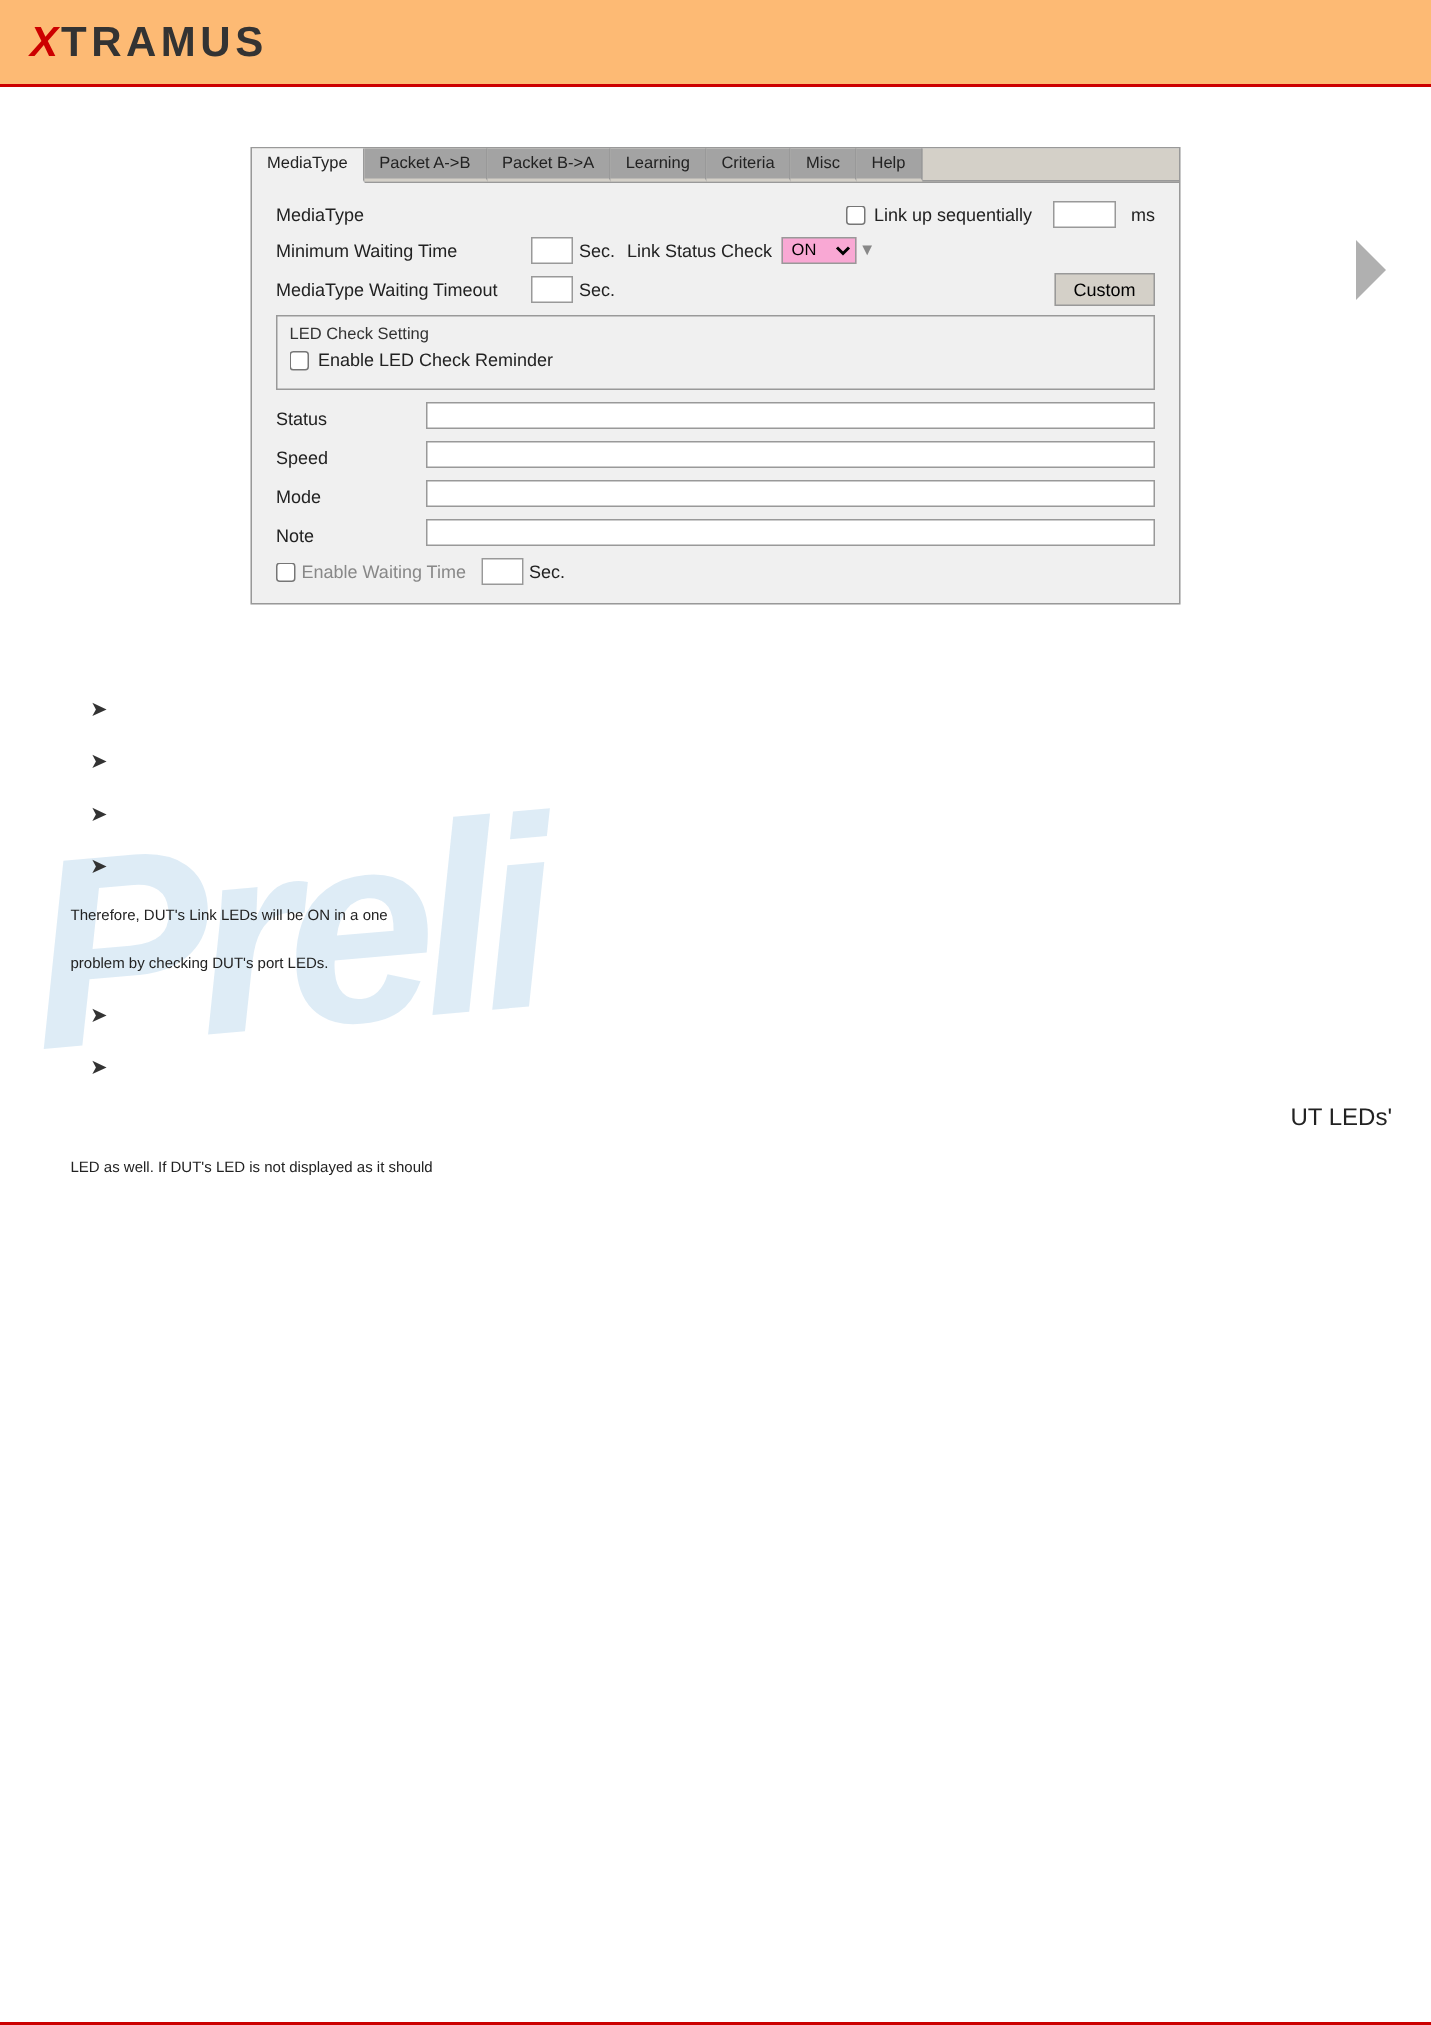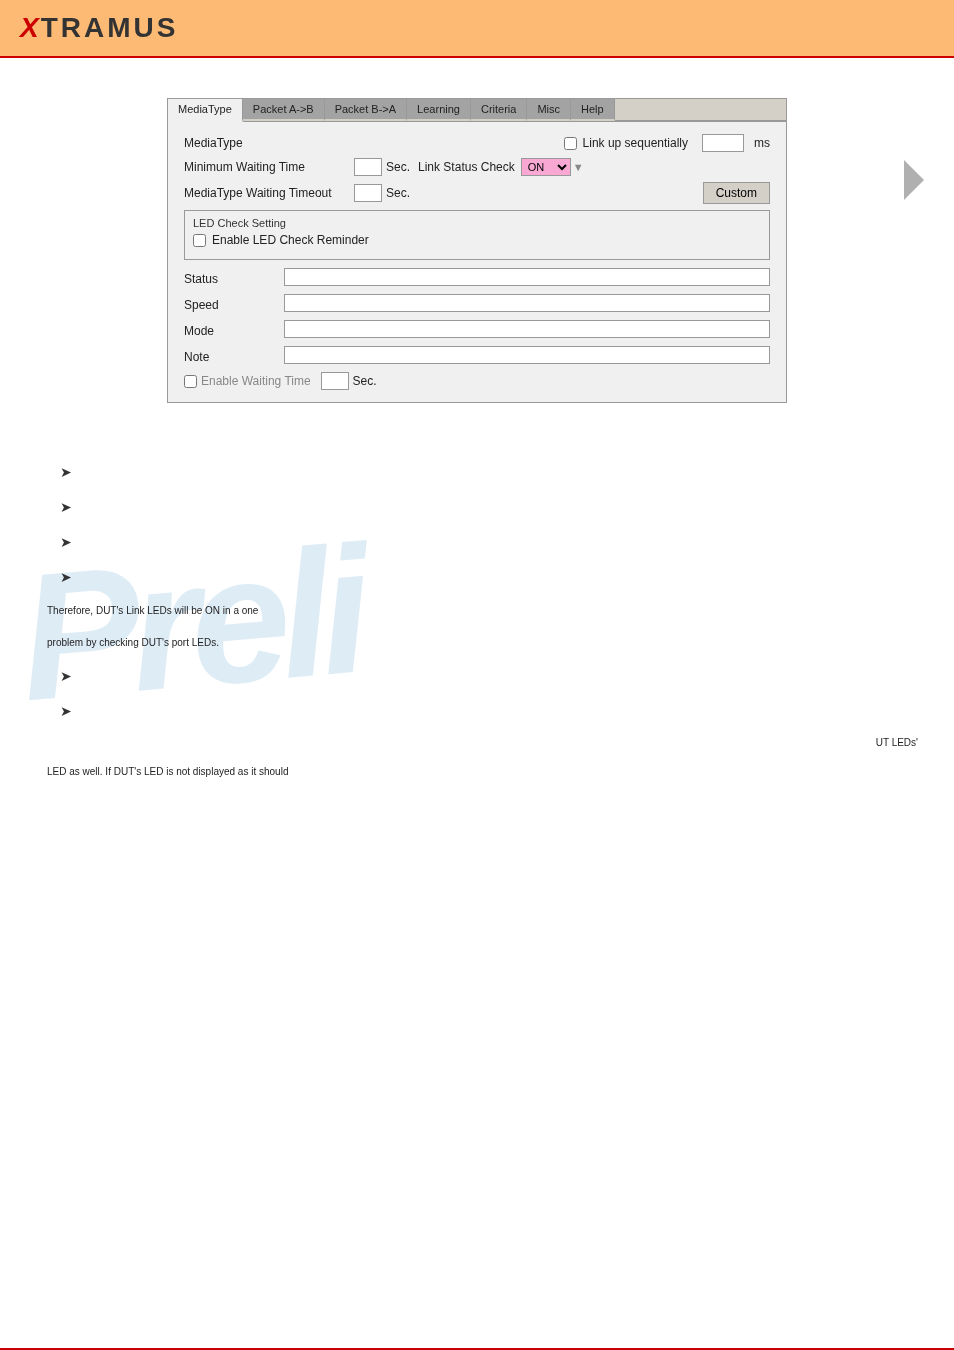--- a/index.html
+++ b/index.html
@@ -250,23 +250,23 @@
       padding: 0 47px;
       margin-bottom: 16px;
       font-size: 10px;
       line-height: 1.6;
       position: relative;
       z-index: 1;
     }
 
     .ut-leds-right {
       text-align: right;
-      padding-right: 36px;
+      padding-right: 26px;
       margin-bottom: 16px;
-      font-size: 10px;
+      font-size: 16px;
       position: relative;
       z-index: 1;
     }
 
     
     .footer-line {
       position: absolute;
       bottom: 0;
       left: 0;
       right: 0;

